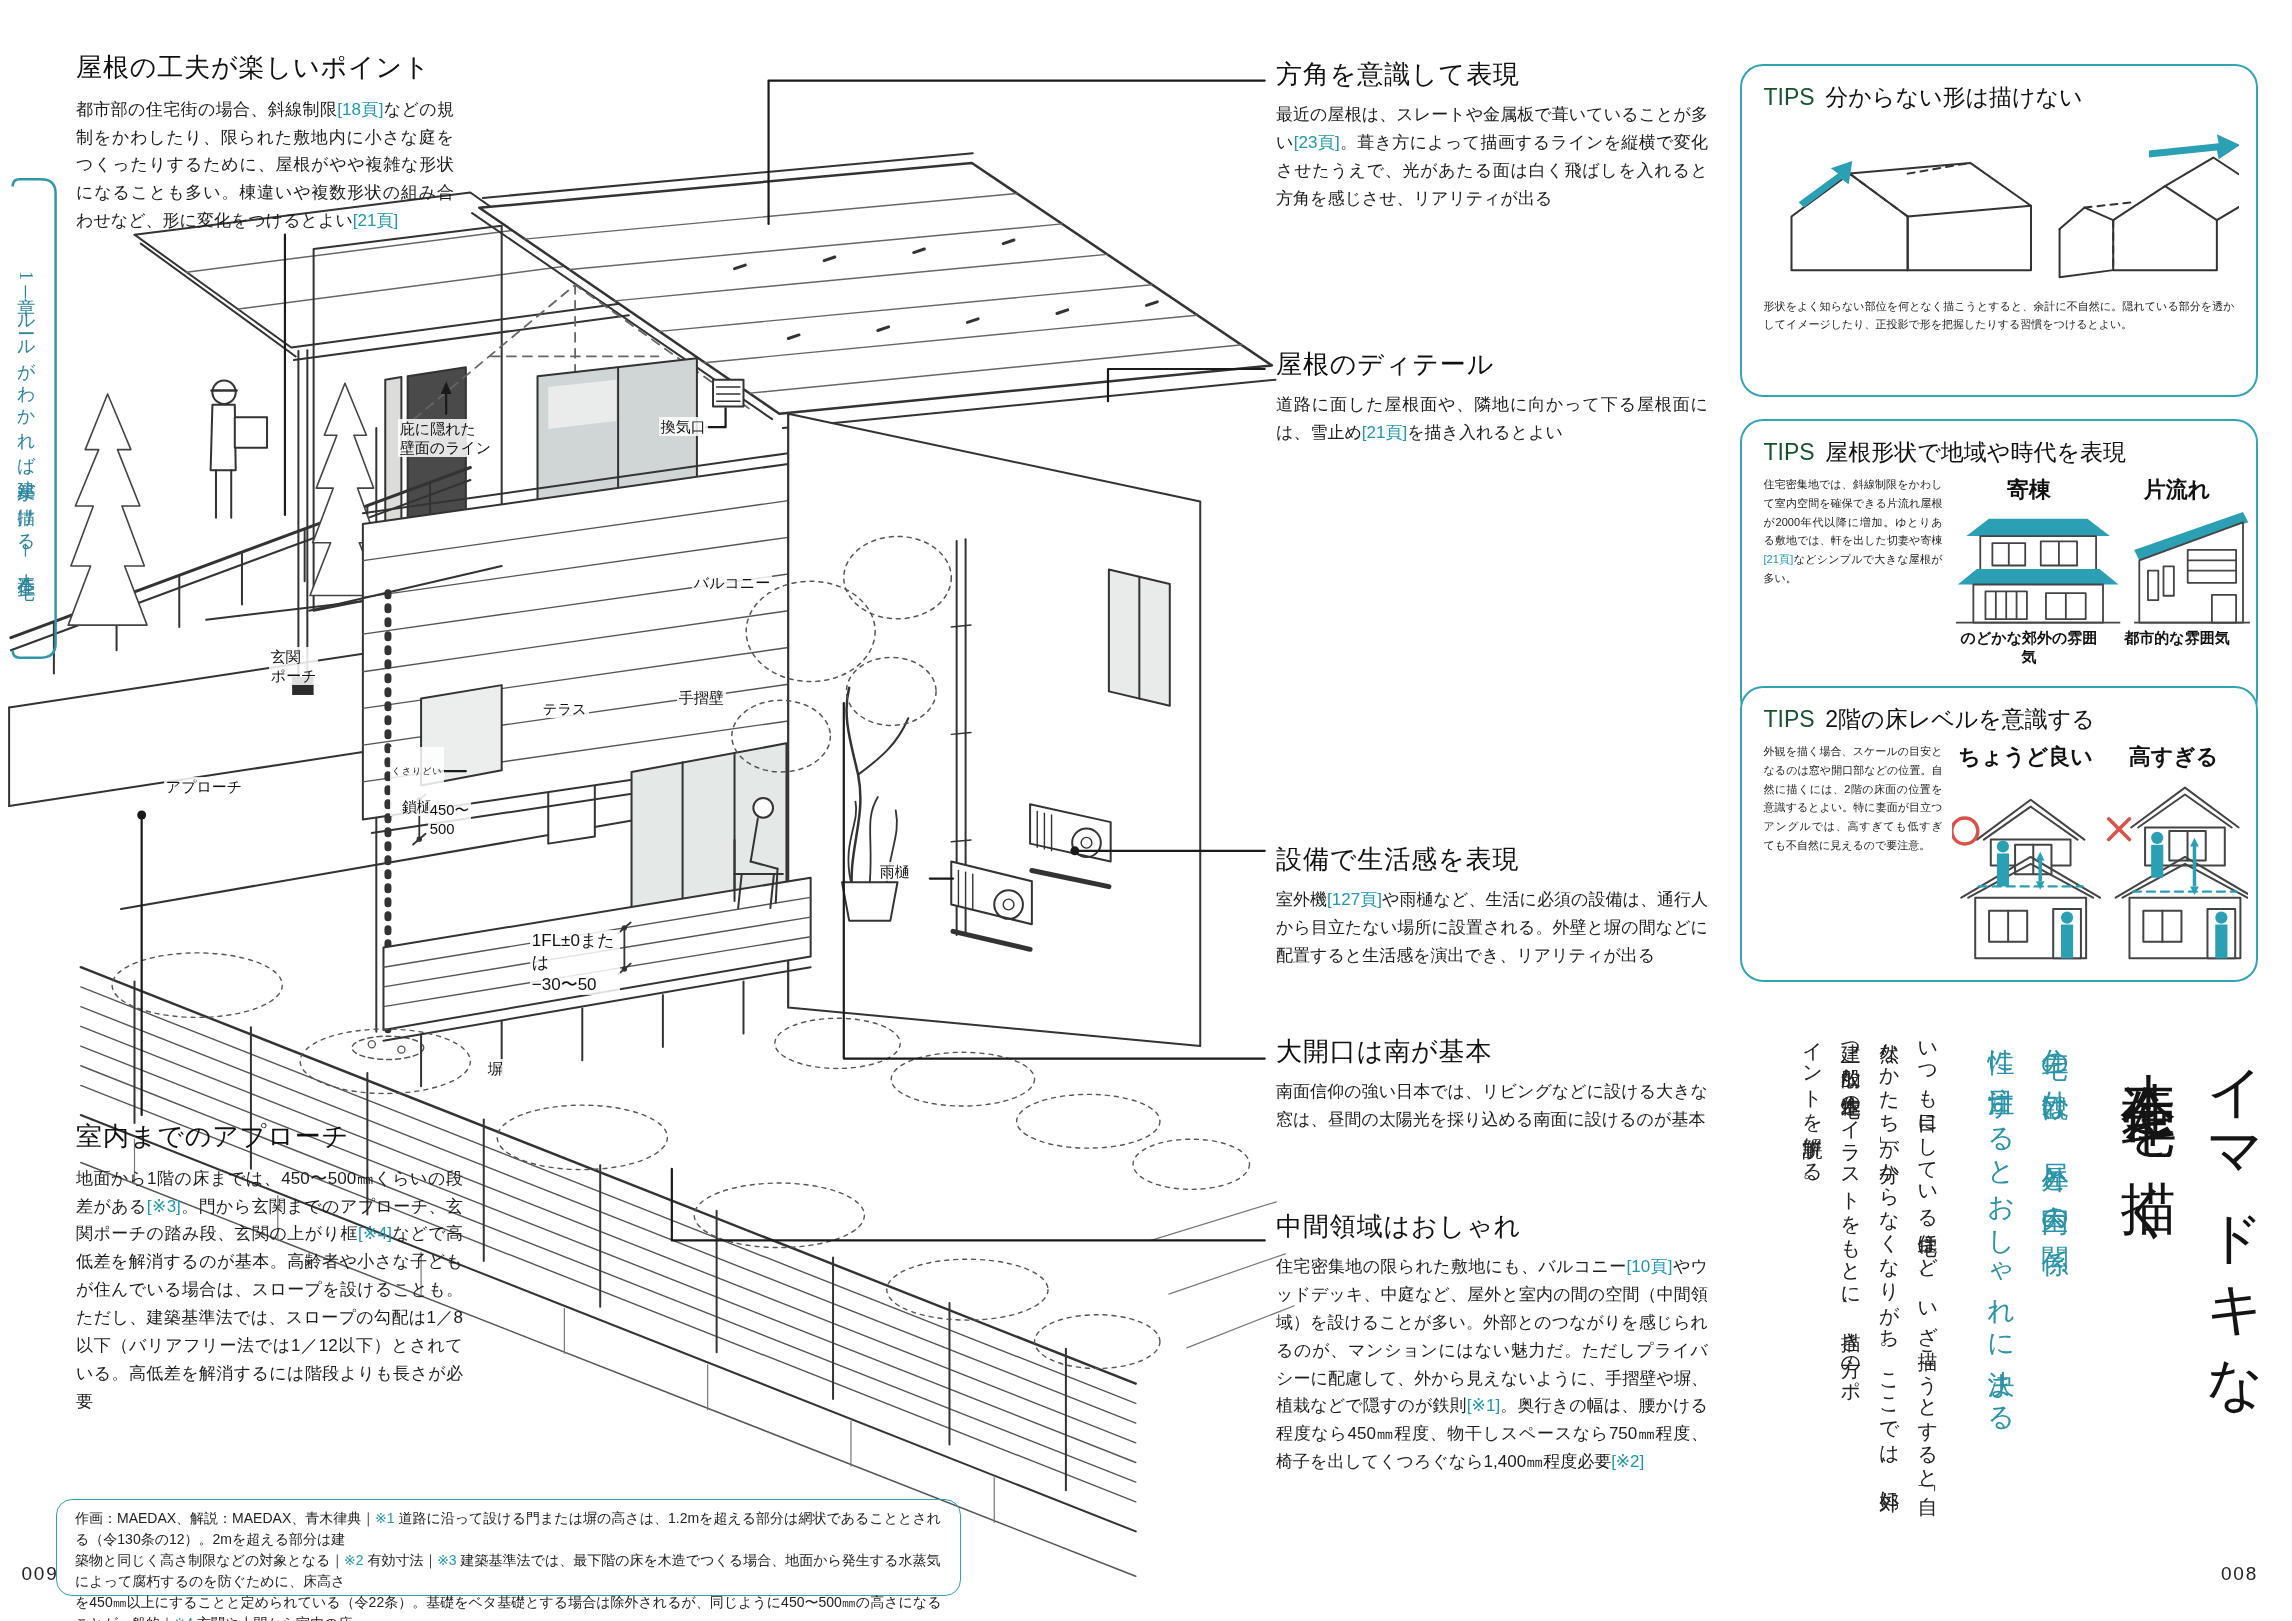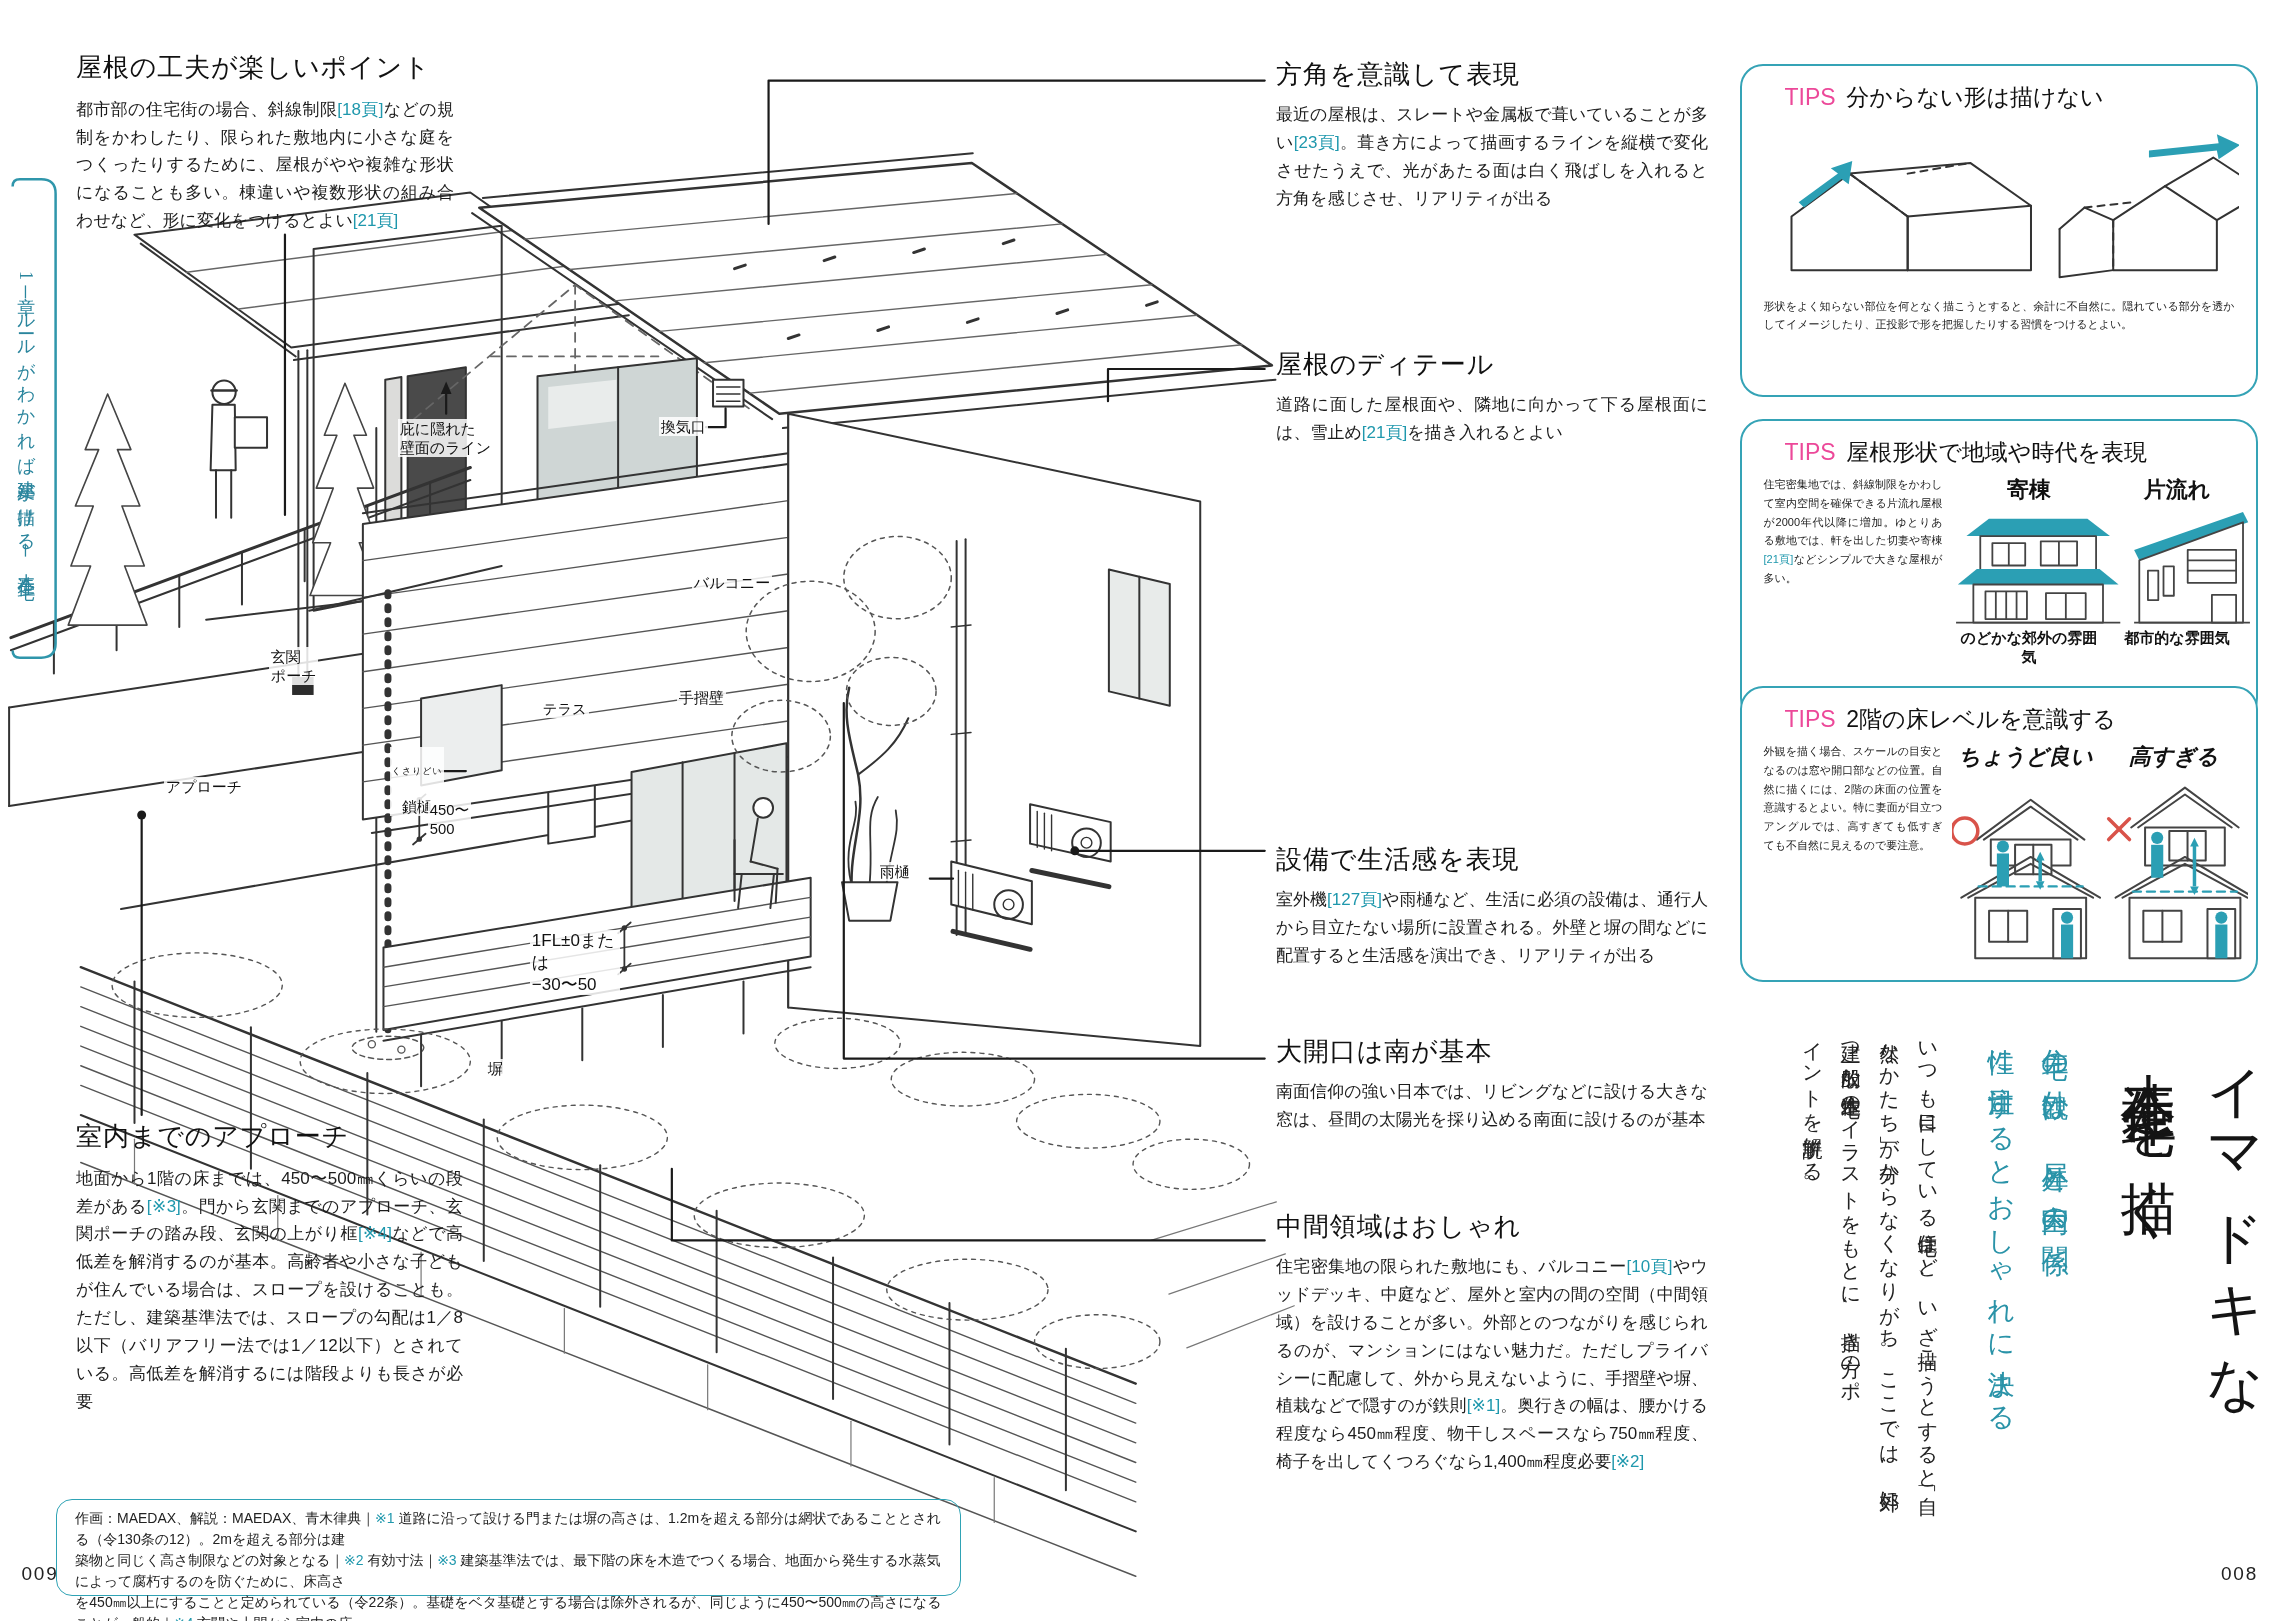--- a/index.html
+++ b/index.html
@@ -9,21 +9,21 @@
   
   .ann-head{font-family:"Liberation Serif","DejaVu Serif",serif;font-size:26px;font-weight:500;
             color:#111;letter-spacing:0.9px;white-space:nowrap;}
   .ann-body{font-size:17px;line-height:1.64;text-align:justify;color:#1c1c1c;}
   .ref{color:#1f98ad;}
   .tabv{writing-mode:vertical-rl;font-family:"Liberation Serif","DejaVu Serif",serif;
         font-size:18px;color:#2a859d;letter-spacing:2.7px;}
   
   .tips-box{border:2.7px solid #35a3b6;border-radius:23px;background:#fff;box-sizing:border-box;padding:16px 21.5px;}
   .tips-title{font-size:23px;font-weight:500;color:#111;white-space:nowrap;}
-  .tips-label{color:#ec4899;font-weight:400;margin-right:10.7px;margin-left:21px;}
+  .tips-label{color:#14532d;font-weight:400;margin-right:10.7px;}
   .tips-body{font-size:11px;line-height:1.7;text-align:justify;color:#1c1c1c;}
   .diag-label{font-size:22px;font-weight:bold;text-align:center;color:#111;}
   .diag-caption{font-size:15px;font-weight:bold;text-align:center;color:#111;}
   
   .vtitle-wrap{writing-mode:vertical-rl;font-family:"Liberation Serif","DejaVu Serif",serif;}
   .vtitle{font-size:56px;color:#141414;letter-spacing:9px;line-height:1.55;white-space:pre-line;}
   .vsub{font-size:27px;color:#2a93a8;letter-spacing:3.6px;line-height:2.0;margin-top:0;white-space:pre-line;padding-right:23px;}
   .vbody{font-size:20px;color:#222;letter-spacing:0.9px;line-height:1.92;white-space:pre-line;padding-right:27px;}
   
   .footnote{border:1.8px solid #2fa3b5;border-radius:16px;box-sizing:border-box;
@@ -412,21 +412,21 @@
     </div>
   </div>
 
   <div class="abs tips-box" style="left:1740px;top:686px;width:518px;height:296px;">
     <div class="tips-title">
       <span class="tips-label">TIPS</span><span>2階の床レベルを意識する</span>
     </div>
     <div style="display:flex;margin-top:7.2px;">
       <div class="tips-body" style="width:179px;flex:none;">外観を描く場合、スケールの目安となるのは窓や開口部などの位置。自然に描くには、2階の床面の位置を意識するとよい。特に妻面が目立つアングルでは、高すぎても低すぎても不自然に見えるので要注意。</div>
       <div style="flex:1;position:relative;margin-left:9px;">
-        <div style="display:flex;font-style:italic;">
+        <div style="display:flex;">
           <div class="diag-label" style="width:50%;">ちょうど良い</div>
           <div class="diag-label" style="width:50%;">高すぎる</div>
         </div>
         <svg width="296" height="195" viewBox="0 0 340 225" fill="none" stroke="#444" stroke-width="2" stroke-linejoin="round" stroke-linecap="round">
 
           <g>
             <polyline points="28,78 90,32 152,78"></polyline>
             <polyline points="36,78 90,40 144,78"></polyline>
             <rect x="44" y="78" width="92" height="30" fill="#fff"></rect>
             <rect x="72" y="84" width="42" height="34" fill="#fff"></rect>

